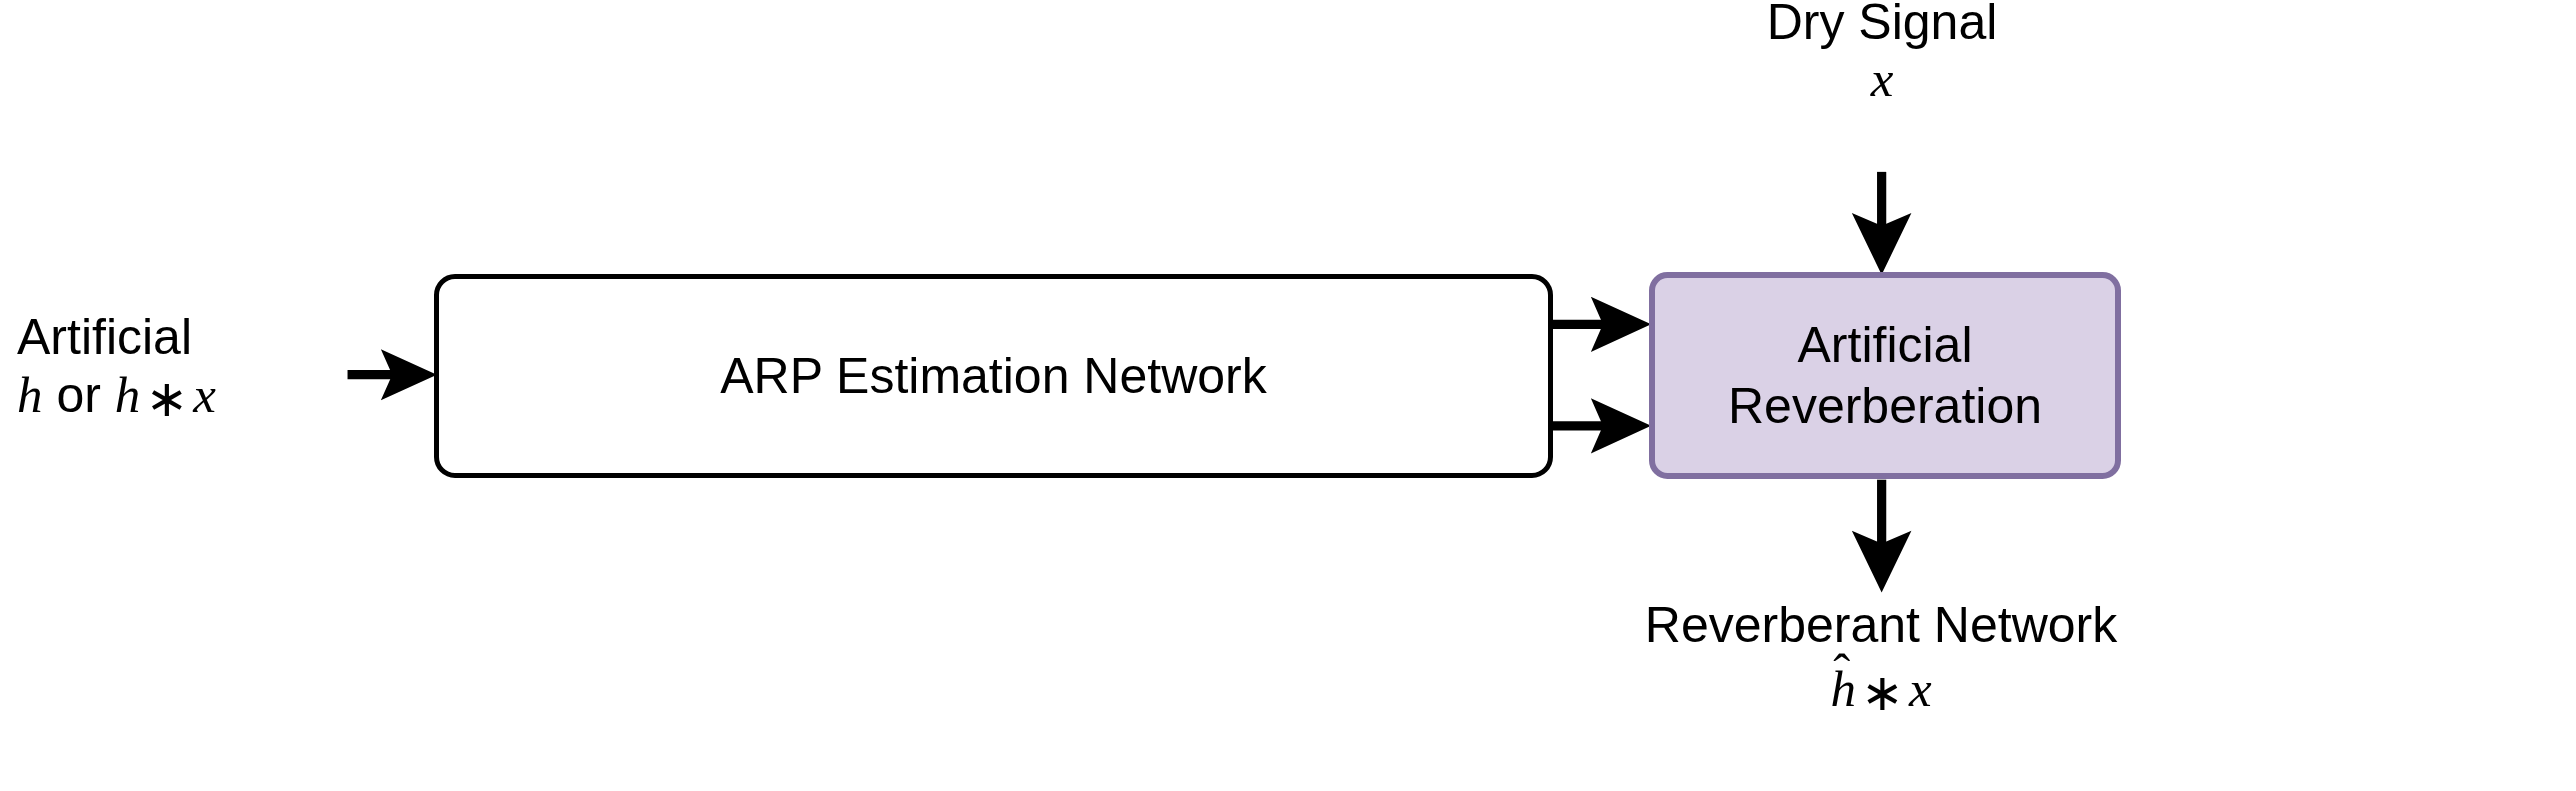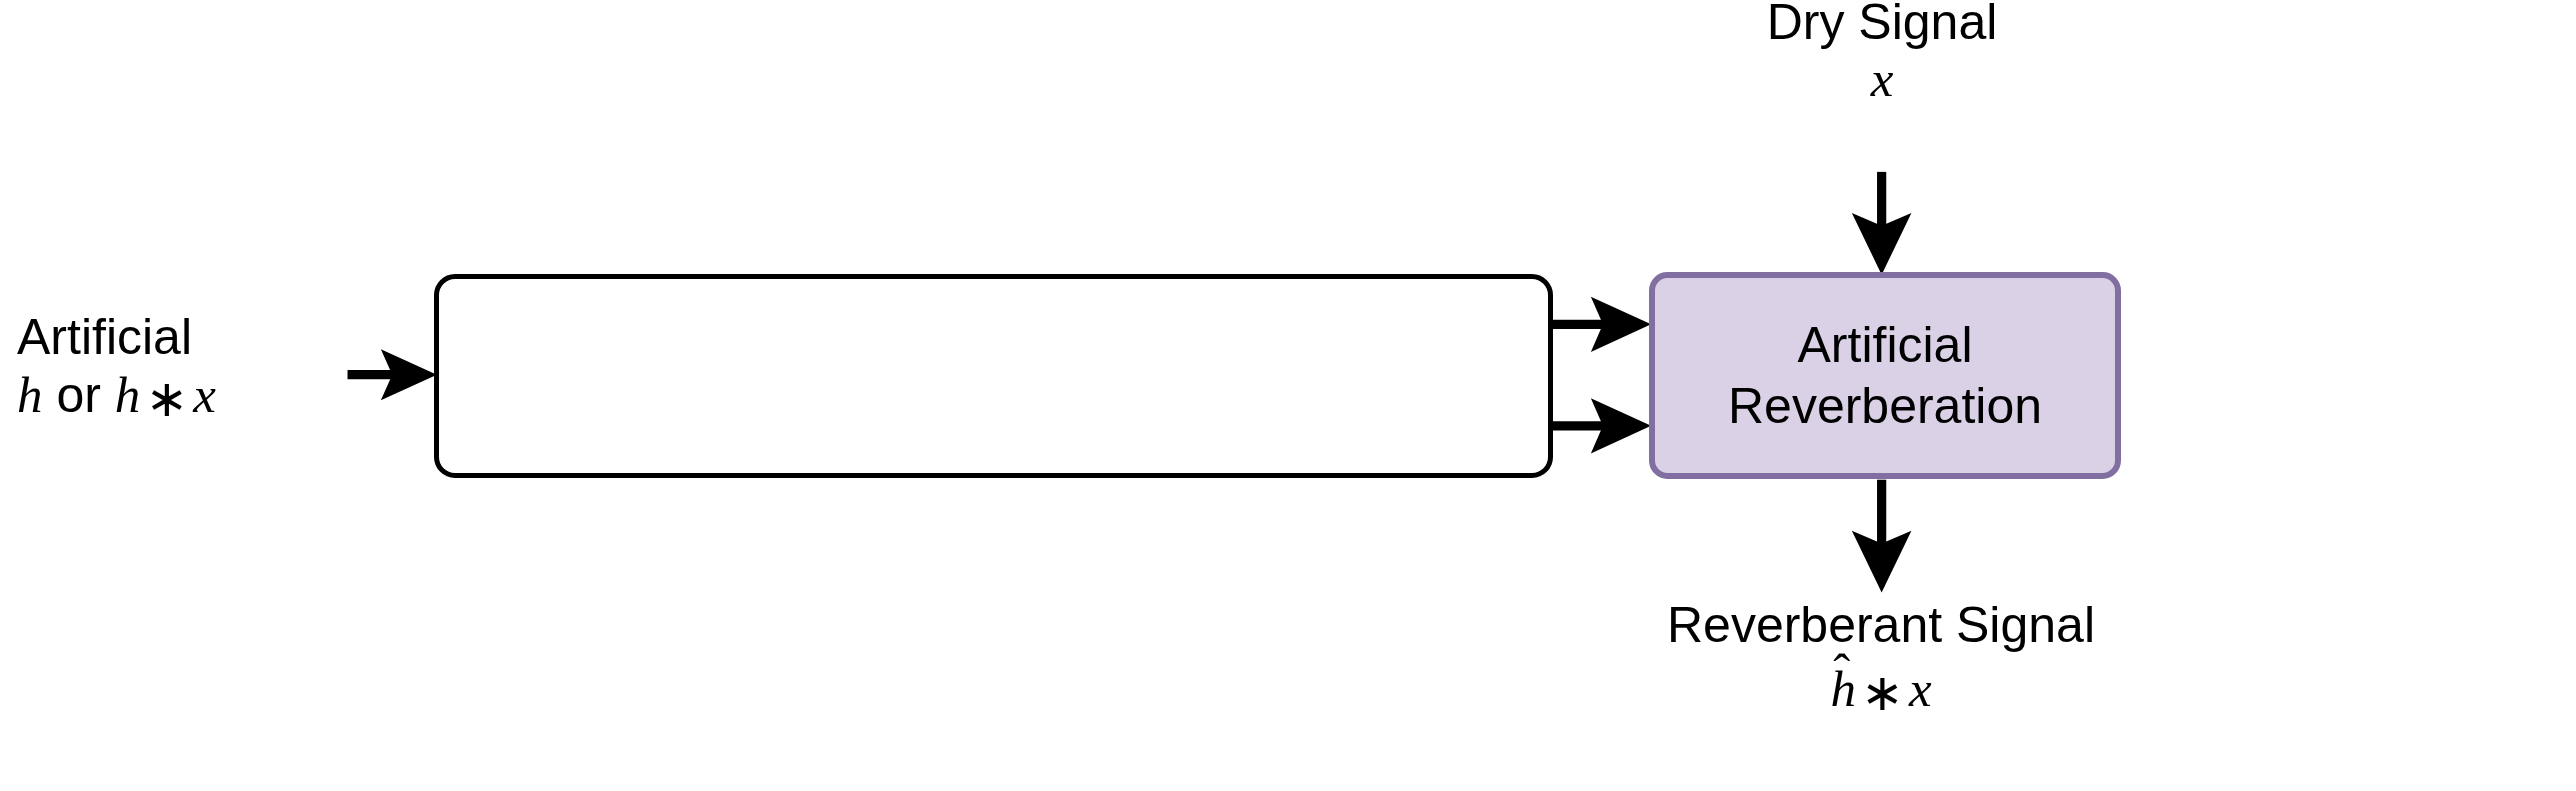--- a/index.html
+++ b/index.html
@@ -135,35 +135,36 @@
   </svg>
 
   <div class="label" style="left:17px; top:311px;">
     <div>Artificial</div>
     <div class="math" style="margin-top:4.3px;">
       <span>h</span><span class="upright">&nbsp;</span><span class="upright">or</span><span class="upright">&nbsp;</span><span>h</span><span class="op">∗</span><span>x</span>
     </div>
   </div>
 
   <div class="box" id="net-box">
+    <div class="box-line">ARP Estimation Network</div>
   </div>
 
   <div class="label center" style="left:1669px; top:-4.3px; width:426px;">
     <div>Dry Signal</div>
     <div class="math" style="margin-top:2.8px;">
       <span>x</span>
     </div>
   </div>
 
   <div class="box" id="reverb-box">
     <div class="box-line">Artificial</div>
     <div class="box-line">Reverberation</div>
   </div>
 
   <div class="label center" style="left:1633px; top:599px; width:496px;">
-    <div>Reverberant Signal</div>
+    <div>Reverberant Network</div>
     <div class="math" style="margin-top:10px;">
       <span class="hatwrap"><span class="hat">ˆ</span><span>h</span></span><span class="op">∗</span><span>x</span>
     </div>
   </div>
 
 </div>
 
 
 </body></html>

